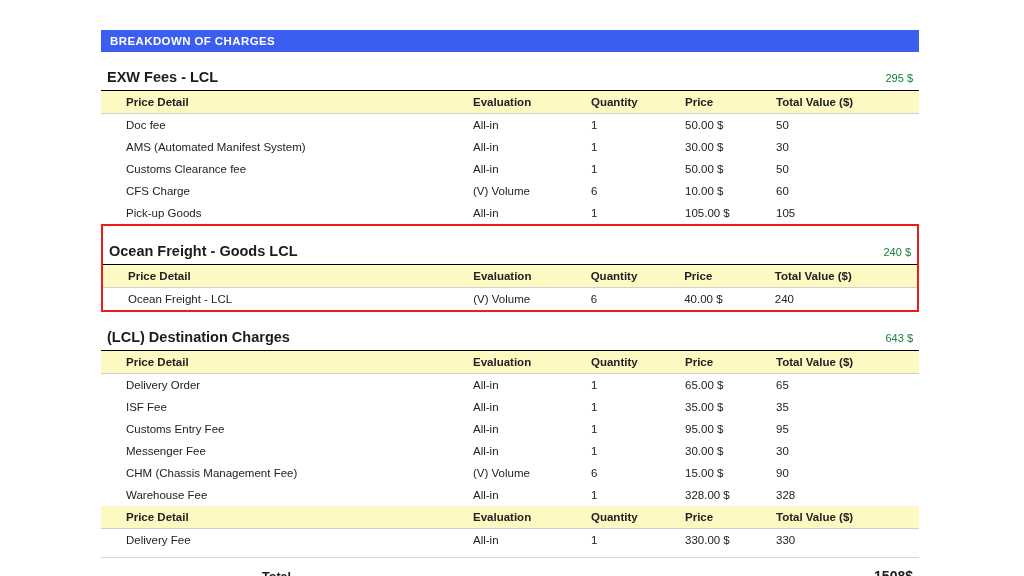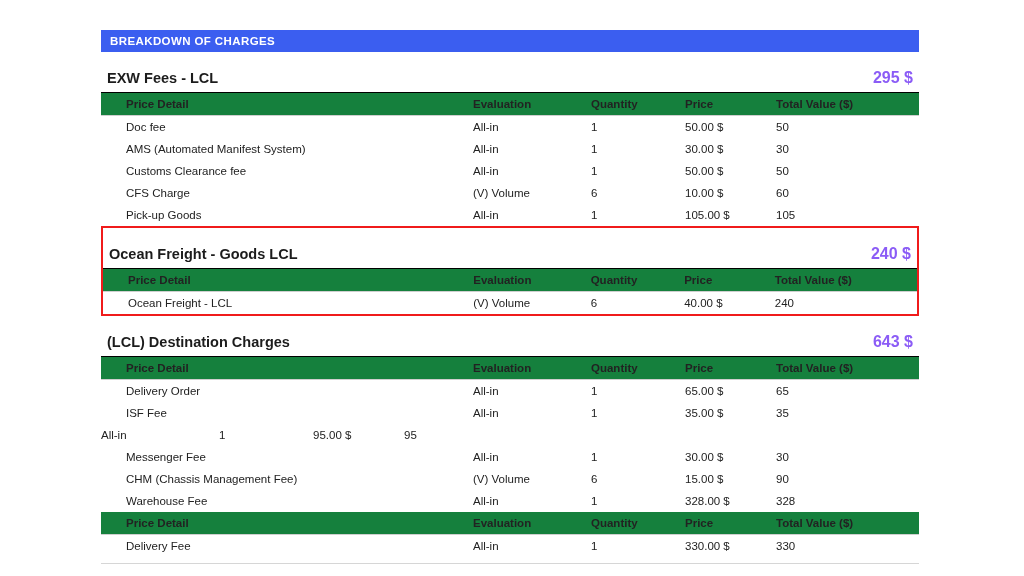--- a/index.html
+++ b/index.html
@@ -46,29 +46,29 @@
     justify-content: space-between;
     padding: 17px 6px 5px 6px;
     border-bottom: 1px solid #000000;
   }
   .sec-title {
     font-size: 14.5px;
     font-weight: bold;
     color: #1c1c1c;
   }
   .sec-total {
-    font-size: 16px;
-    font-weight: bold;
-    color: #8b5cf6;
+    font-size: 11px;
+    font-weight: normal;
+    color: #15803d;
   }
 
   
   .col-head {
     display: flex;
-    background: #15803d;
+    background: #fef9c3;
     border-bottom: 1px solid #cfcfcf;
     font-size: 11.5px;
     font-weight: bold;
     color: #222222;
     padding: 5px 0 5px 0;
   }
   .row {
     display: flex;
     font-size: 11.5px;
     color: #222222;
@@ -212,20 +212,21 @@
             <div class="c-total">65</div>
           </div>
           <div class="row">
             <div class="c-detail">ISF Fee</div>
             <div class="c-eval">All-in</div>
             <div class="c-qty">1</div>
             <div class="c-price">35.00 $</div>
             <div class="c-total">35</div>
           </div>
           <div class="row">
+            <div class="c-detail">Customs Entry Fee</div>
             <div class="c-eval">All-in</div>
             <div class="c-qty">1</div>
             <div class="c-price">95.00 $</div>
             <div class="c-total">95</div>
           </div>
           <div class="row">
             <div class="c-detail">Messenger Fee</div>
             <div class="c-eval">All-in</div>
             <div class="c-qty">1</div>
             <div class="c-price">30.00 $</div>

